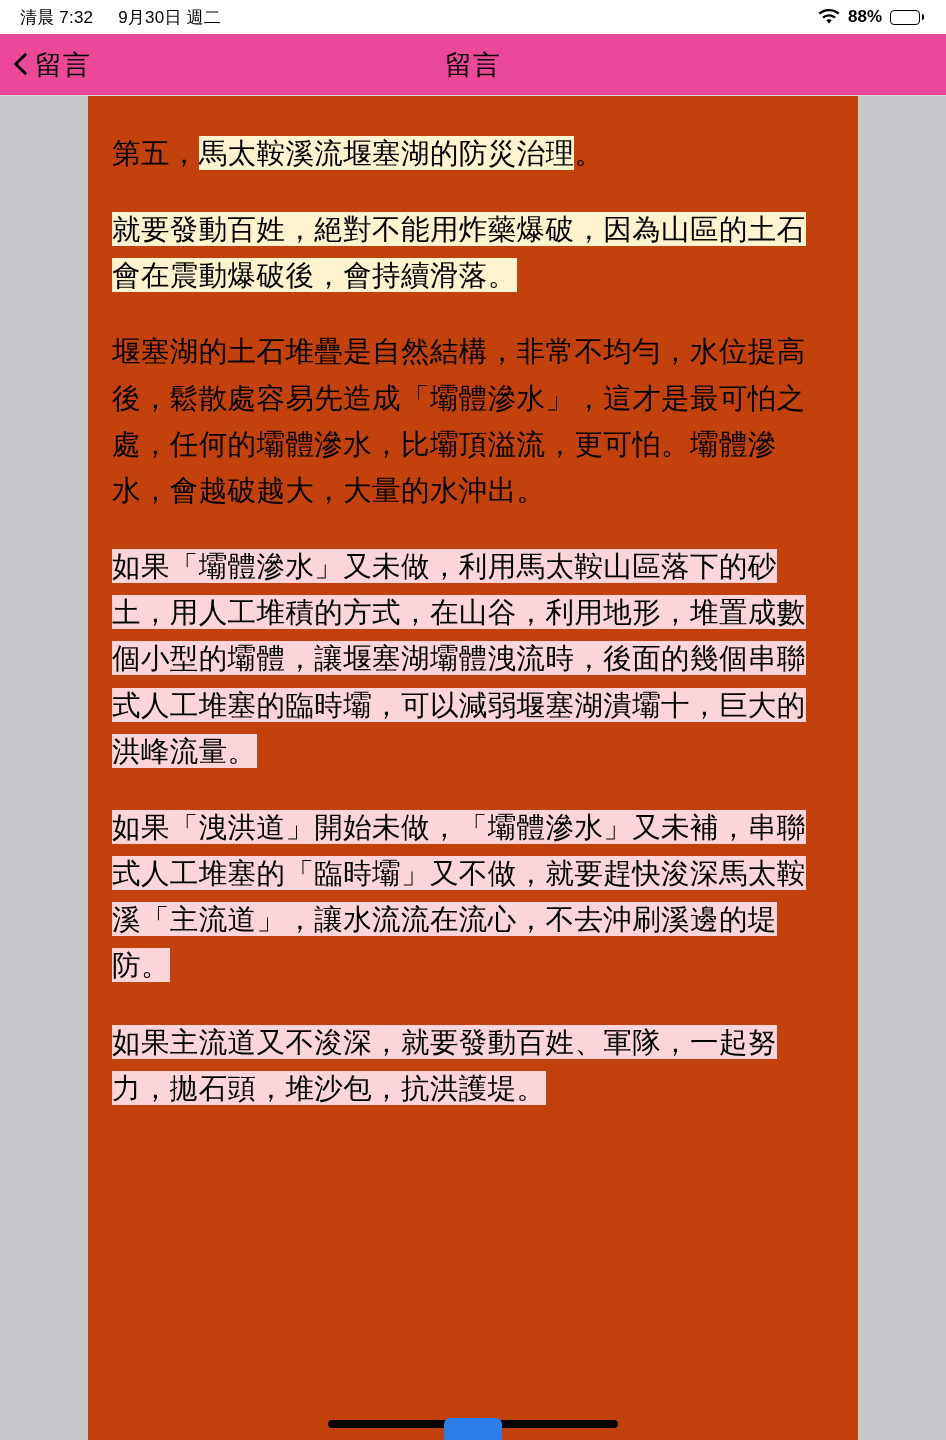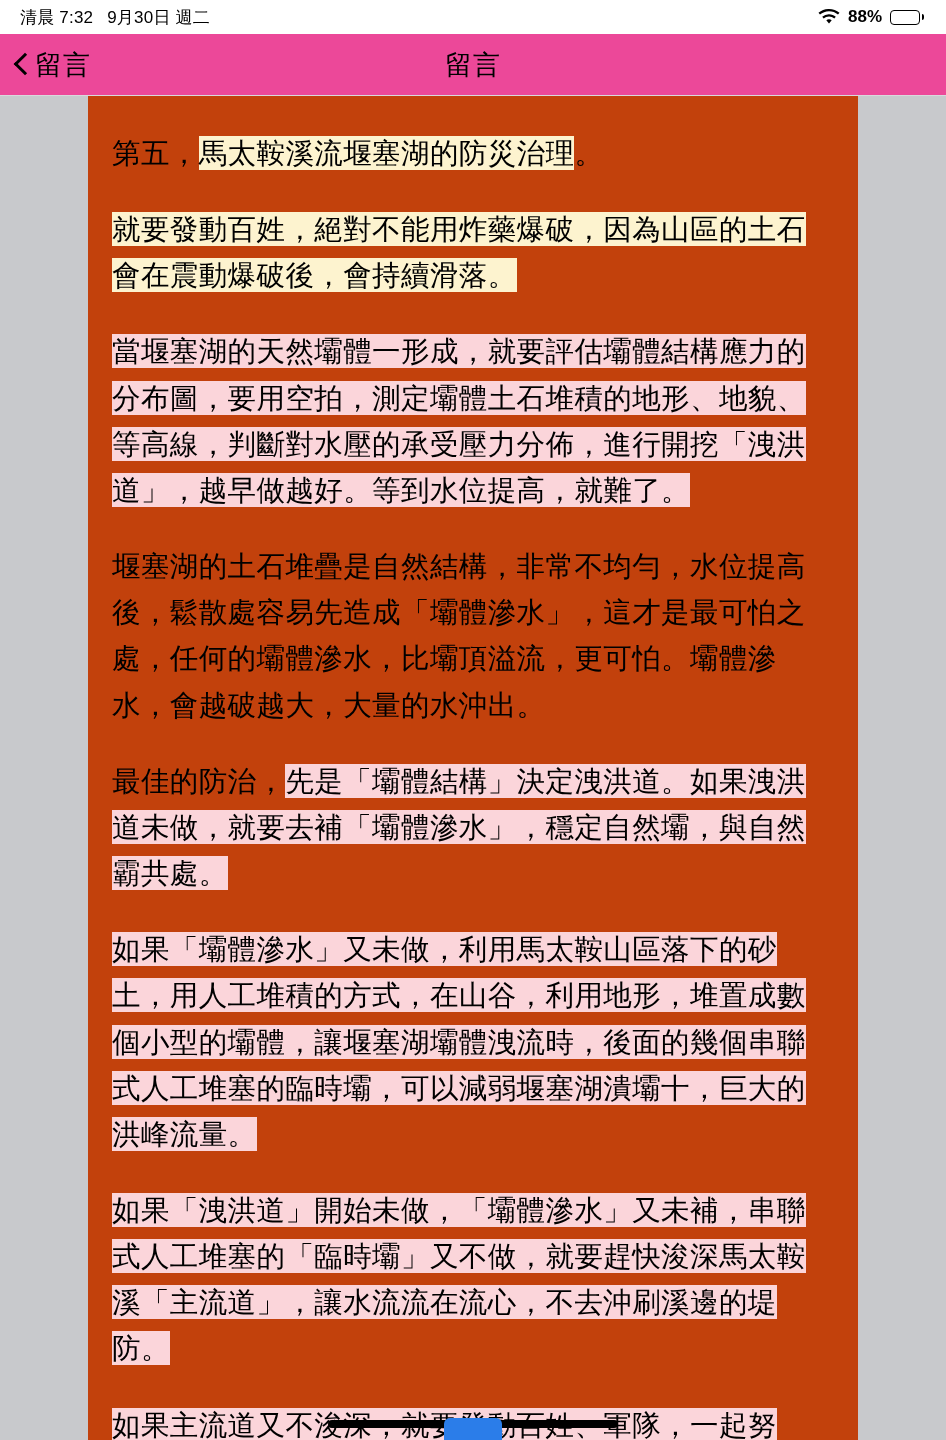--- a/index.html
+++ b/index.html
@@ -22,21 +22,21 @@
     height: 34px;
     display: flex;
     align-items: center;
     justify-content: space-between;
     padding: 0 22px 0 20px;
     font-size: 17px;
     color: #000;
     background: #fff;
   }
   .status-left {
-    display: flex; align-items: flex-end; gap: 14px;
+    display: flex; align-items: flex-end; gap: 25px;
     font-size: 17px; letter-spacing: 0.2px;
   }
   .status-right {
     display: flex; align-items: center; gap: 8px;
     font-size: 17px;
     font-weight: bold;
   }
   .wifi-icon { display: inline-block; width: 22px; height: 16px; position: relative; }
   .wifi-icon svg { display: block; }
   .battery {
@@ -196,23 +196,21 @@
       <span class="nav-back-label">留言</span>
     </div>
     <div class="nav-title">留言</div>
   </div>
 
   <div class="content-wrap">
     <div class="paper">
       <div class="article" id="article-body">
           <div class="para"><span>第五，</span><mark class="y">馬太鞍溪流堰塞湖的防災治理</mark><span>。</span></div>
           <div class="para"><mark class="y">就要發動百姓，絕對不能用炸藥爆破，因為山區的土石會在震動爆破後，</mark><mark class="y">會持續滑落。</mark></div>
-          <div class="para"><mark class="p">當堰塞湖的天然壩體一形成，就要評估壩體結構應力的分布圖，要用空拍，測定壩體土石堆積的地形、地貌、等高線，判斷對水壓的承受壓力分佈，進行開挖「洩洪道」，越早做越好。等到水位提高，就難了。</mark></div>
           <div class="para"><span>堰塞湖的土石堆疊是自然結構，非常不均勻，水位提高後，鬆散處容易先造成「壩體滲水」，這才是最可怕之處，任何的壩體滲水，比壩頂溢流，更可怕。壩體滲水，會越破越大，大量的水沖出。</span></div>
-          <div class="para"><span>最佳的防治，</span><mark class="p">先是「壩體結構」決定洩洪道。如果洩洪道未做，就要去補「壩體滲水」，穩定自然壩，與自然霸共處。</mark></div>
           <div class="para"><mark class="p">如果「壩體滲水」又未做，利用馬太鞍山區落下的砂土，用人工堆積的方式，在山谷，利用地形，堆置成數個小型的壩體，讓堰塞湖壩體洩流時，後面的幾個串聯式人工堆塞的臨時壩，可以減弱堰塞湖潰壩十，巨大的洪峰流量。</mark></div>
           <div class="para"><mark class="p">如果「洩洪道」開始未做，「壩體滲水」又未補，串聯式人工堆塞的「臨時壩」又不做，就要趕快浚深馬太鞍溪「主流道」，讓水流流在流心，不去沖刷溪邊的堤防。</mark></div>
           <div class="para"><mark class="p">如果主流道又不浚深，就要發動百姓、軍隊，一起努力，拋石頭，堆沙包，抗洪護堤。</mark></div>
         </div>
     </div>
     <div class="home-indicator-area">
       <div class="home-bar"></div>
     </div>
     <div class="scroll-hint"></div>
   </div>

